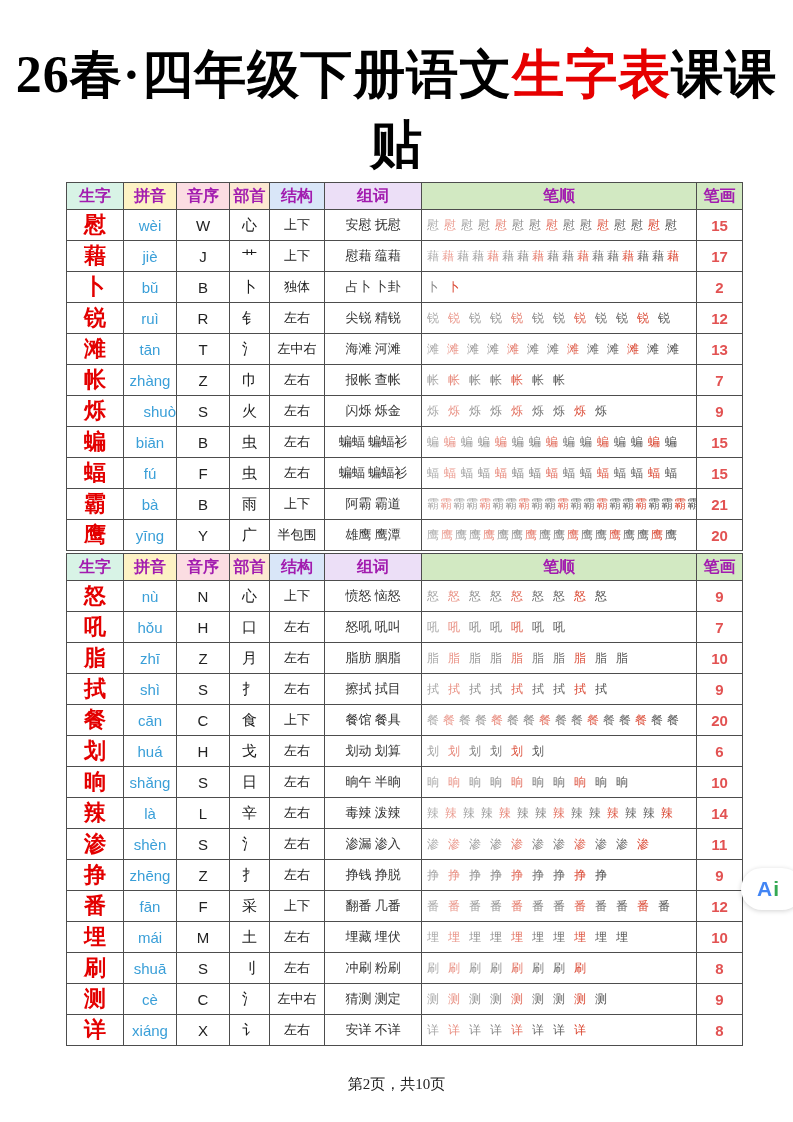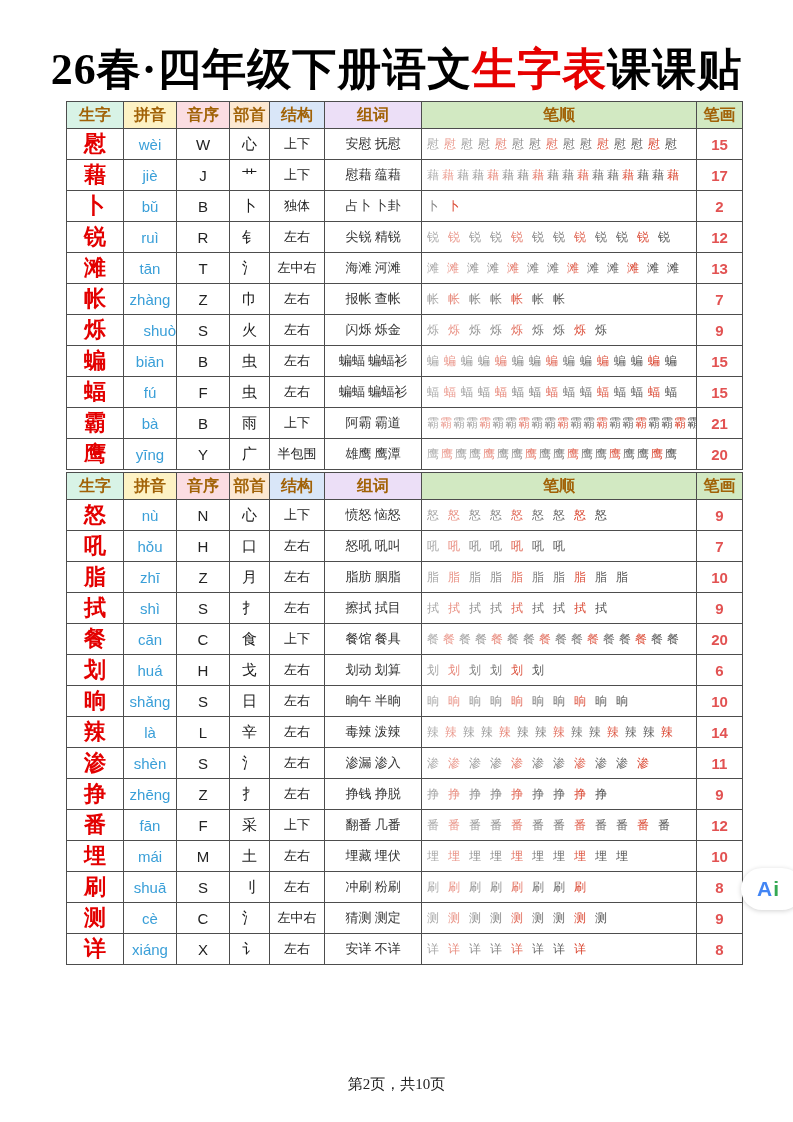--- a/index.html
+++ b/index.html
@@ -1,36 +1,36 @@
 <!DOCTYPE html>
 <html><head>
 <meta charset="utf-8">
 <style>
   html,body{margin:0;padding:0;}
   body{
     width:793px;height:1122px;background:#ffffff;position:relative;overflow:hidden;
     font-family:"Liberation Sans","DejaVu Sans",sans-serif;color:#1a1a1a;
   }
   .page-title{
-    margin:40px 0 0 0;text-align:center;font-size:44px;font-weight:700;
+    margin:40px 0 0 0;text-align:center;font-size:52px;font-weight:700;
     letter-spacing:1px;font-family:"Liberation Serif","DejaVu Serif",serif;color:#000;
   }
   .content{margin-left:66px;width:676px;}
   .section{margin-top:2px;}
   .section-heading{
     font-size:18px;font-weight:700;margin:10px 0 4px 0;
     font-family:"Liberation Serif","DejaVu Serif",serif;
   }
   table.chars{border-collapse:collapse;table-layout:fixed;width:676px;}
   table.chars th,table.chars td{
     border:1px solid #4d4d4d;text-align:center;vertical-align:middle;
     padding:0;overflow:hidden;white-space:nowrap;
   }
   table.chars th{
-    height:26px;font-size:16px;font-weight:700;color:#a16207;
+    height:26px;font-size:16px;font-weight:700;color:#a21caf;
     font-family:"Liberation Serif","DejaVu Serif",serif;
   }
   table.chars td{height:27px;}
   td.c-char{font-size:22px;font-weight:700;font-family:"Liberation Serif","DejaVu Serif",serif;}
   td.c-pinyin{font-size:15px;}
   td.c-initial{font-size:15px;color:#222;}
   td.c-radical{font-size:15px;font-family:"Liberation Serif","DejaVu Serif",serif;}
   td.c-structure{font-size:13px;font-family:"Liberation Serif","DejaVu Serif",serif;color:#222;}
   td.c-words{font-size:13px;font-family:"Liberation Serif","DejaVu Serif",serif;color:#333;}
   td.c-strokeorder{text-align:left;}

